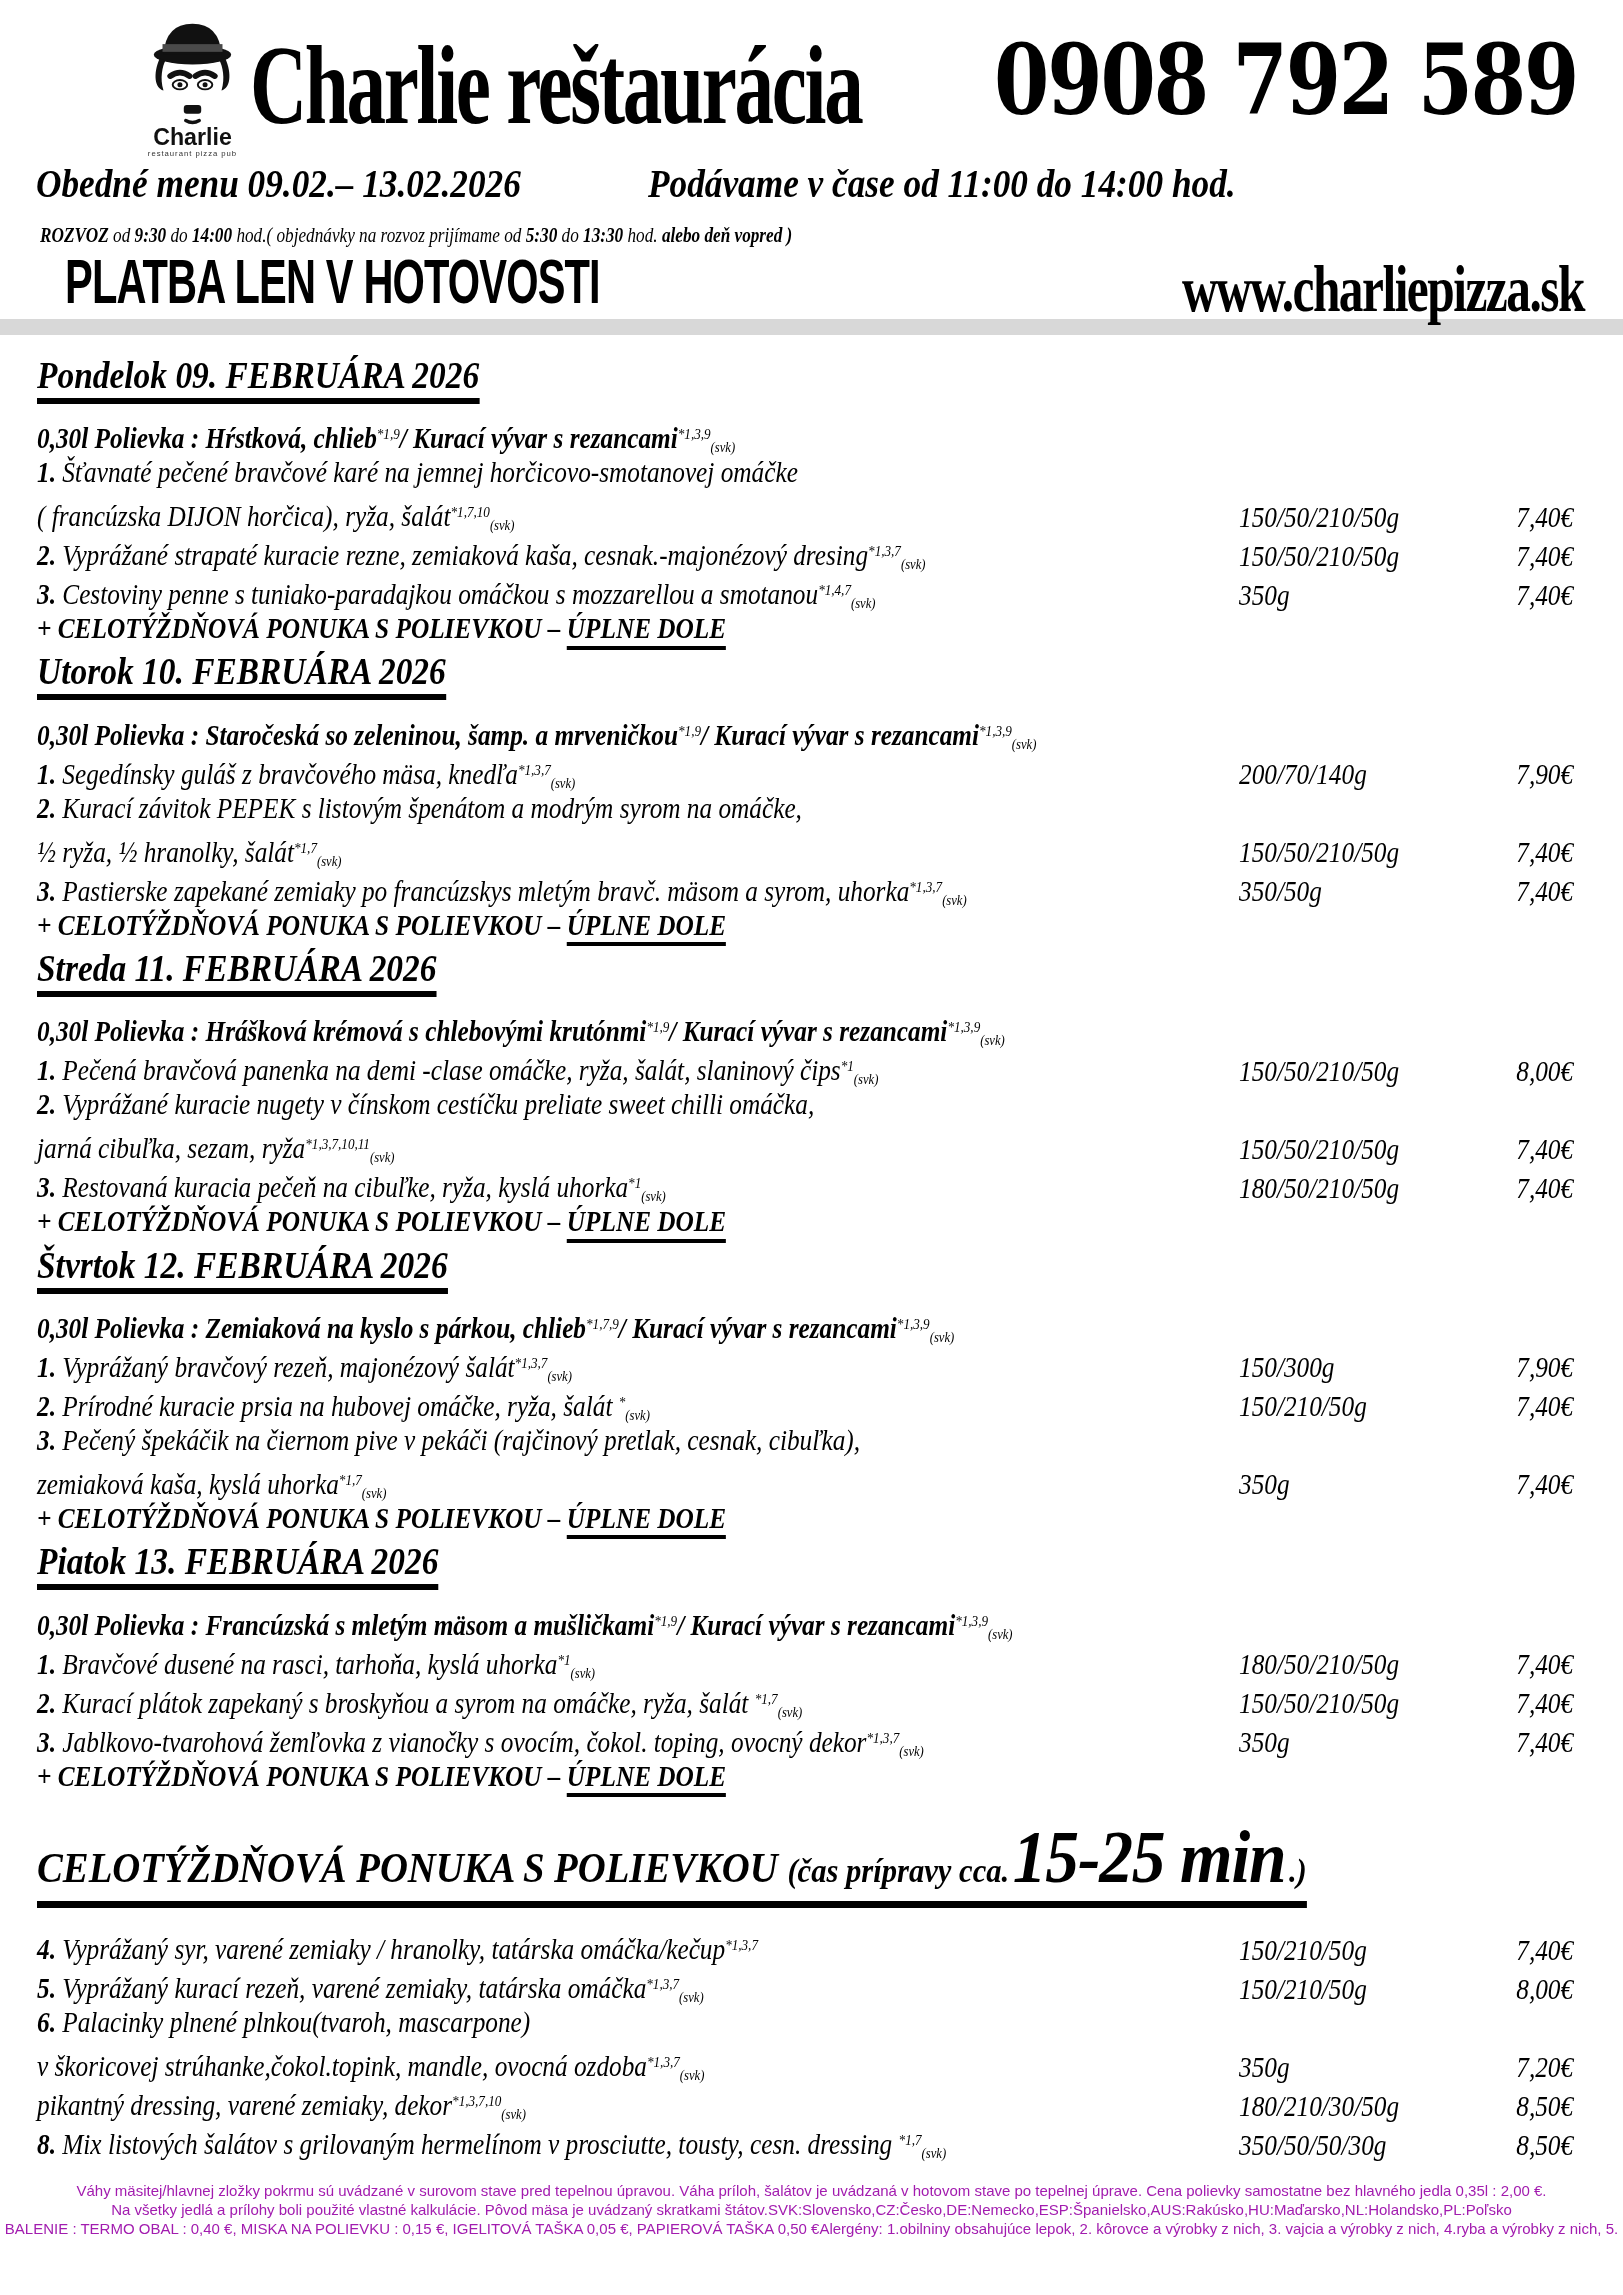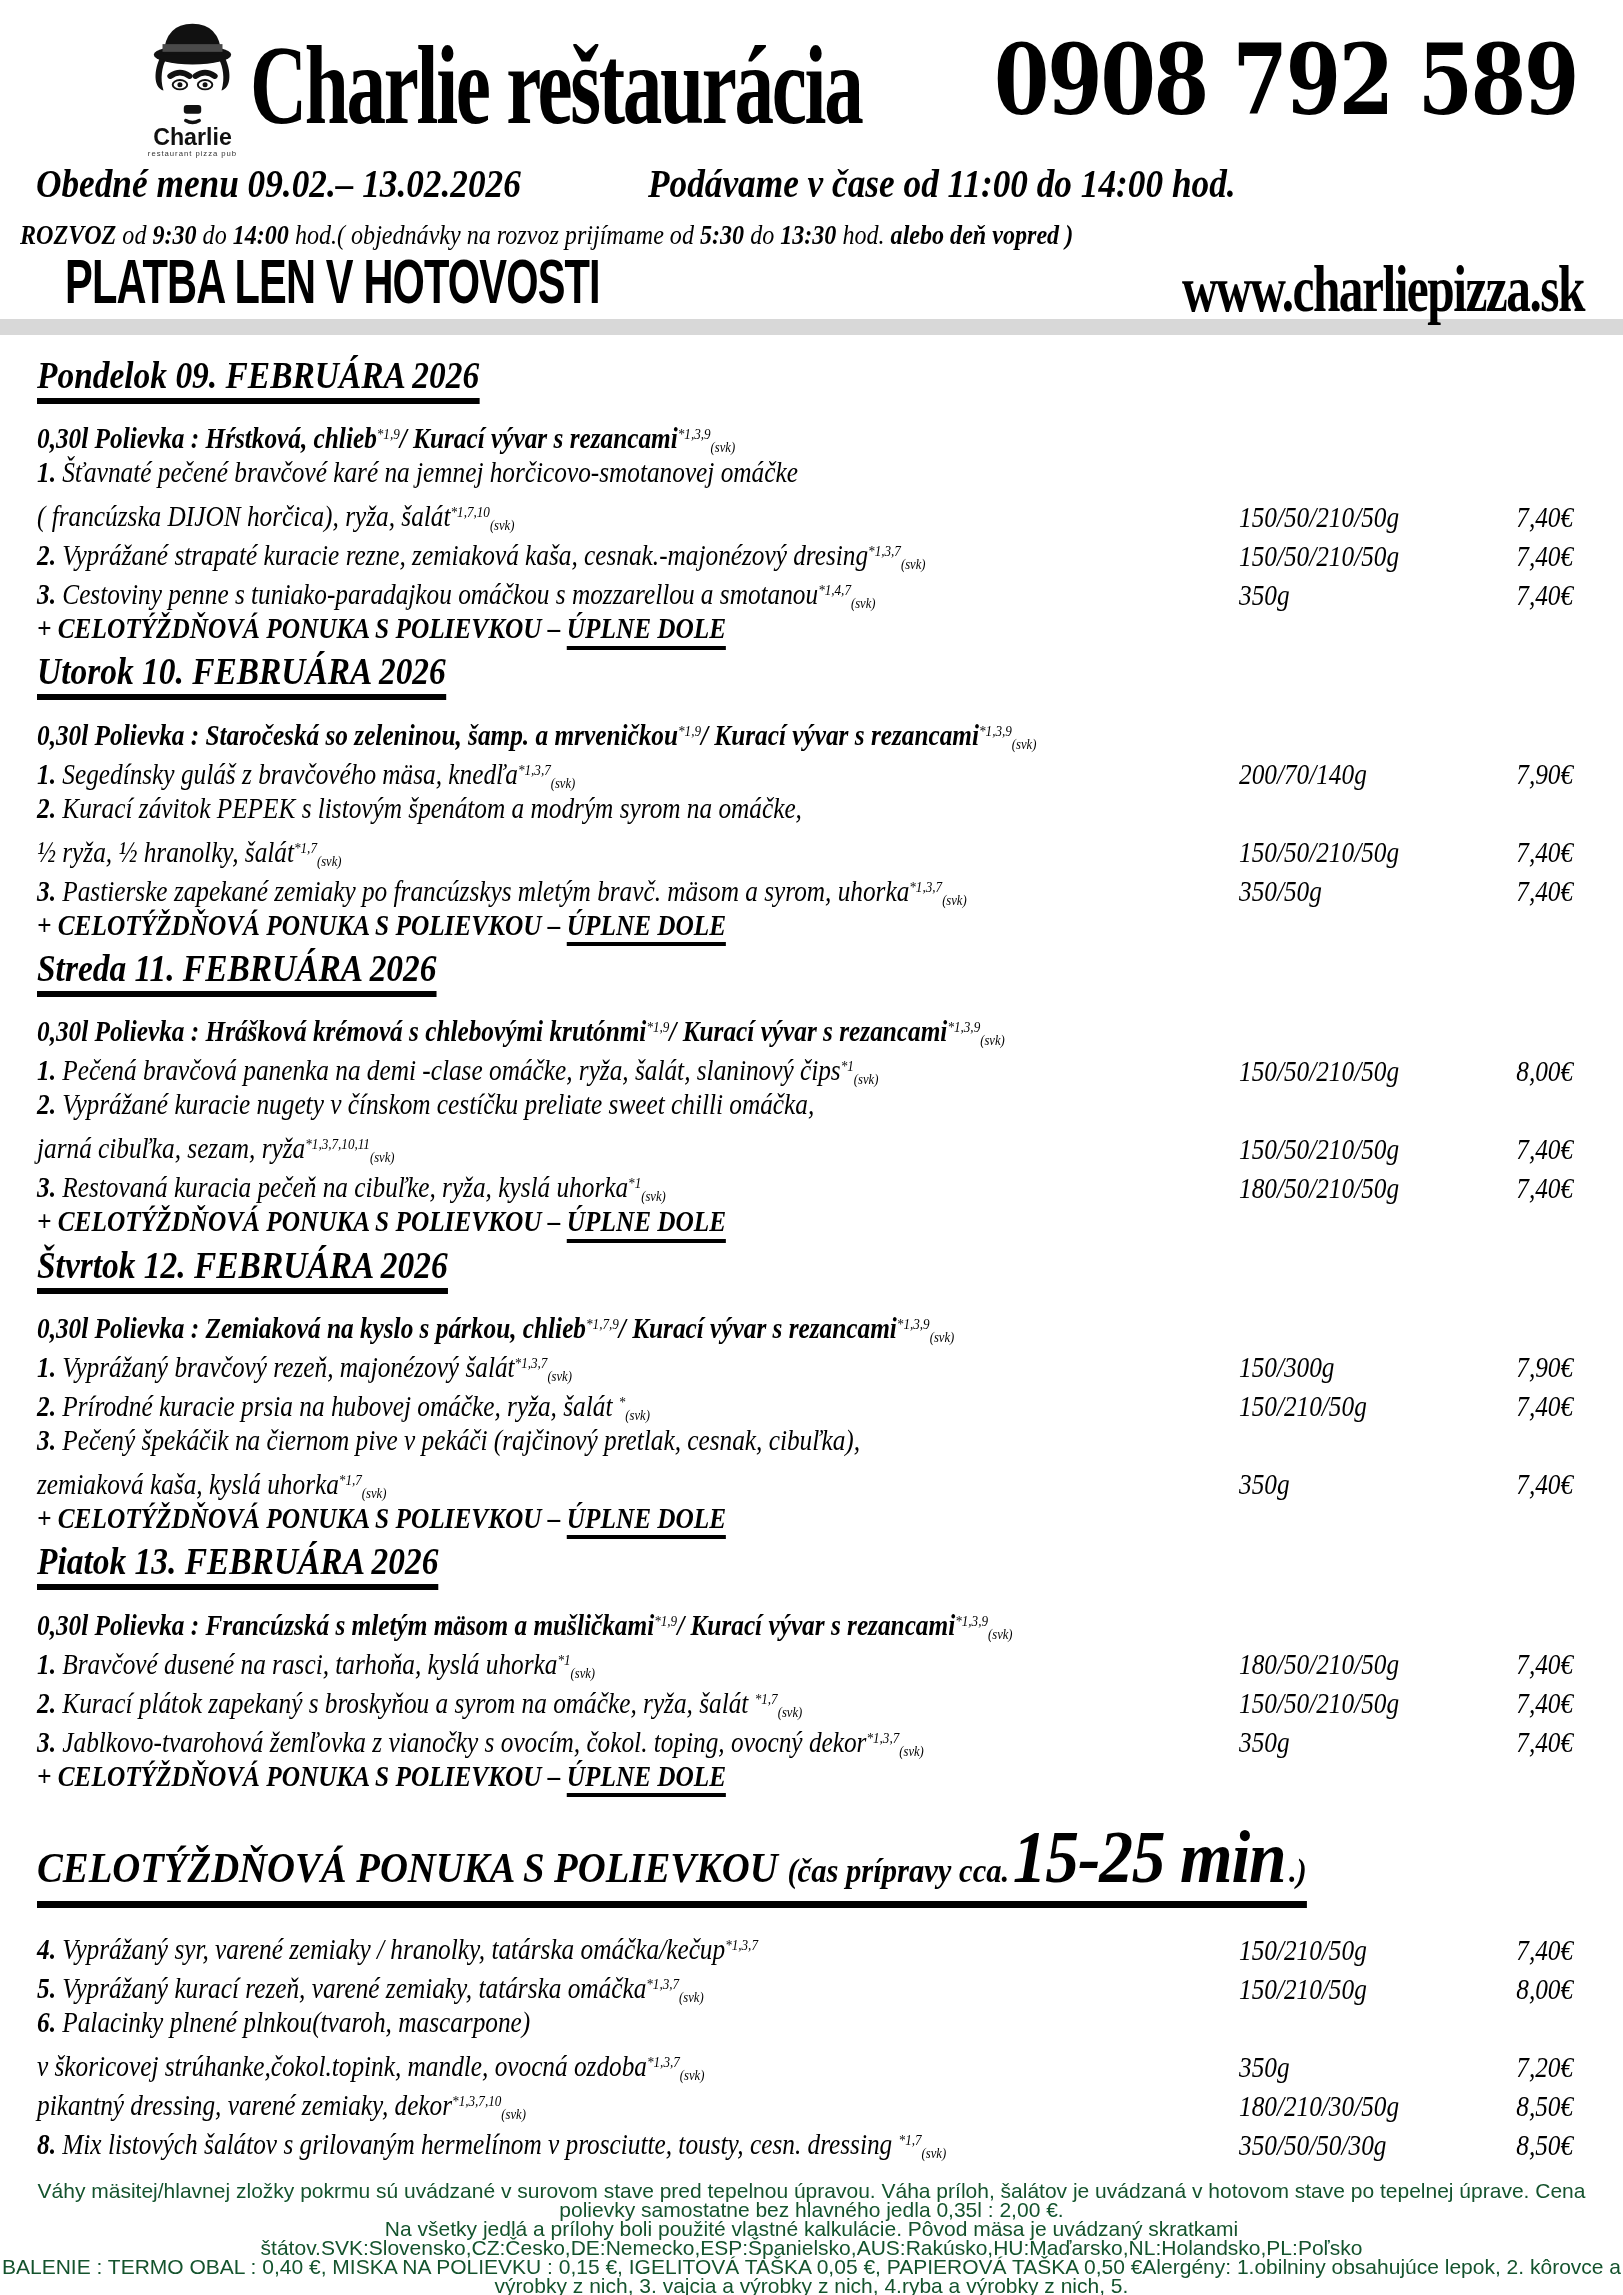--- a/index.html
+++ b/index.html
@@ -23,22 +23,22 @@
     position:absolute; right:46px; top:27.5px; font-family:"DejaVu Serif", serif;
     font-weight:700; font-size:97px; line-height:105px; letter-spacing:-2.6px;
     transform:scaleX(0.82); transform-origin:100% 0; white-space:nowrap;
   }
   .period-row {
     position:absolute; left:36px; top:162px; display:flex; gap:48px;
     font-size:41px; line-height:43px; font-style:italic; font-weight:700; white-space:nowrap;
   }
   .period-row .condense { transform:scaleX(0.86); }
   .delivery-row {
-    position:absolute; left:20px; top:220px;
-    font-size:28px; line-height:30px; font-style:italic; white-space:nowrap;
+    position:absolute; left:40px; top:220px;
+    font-size:20px; line-height:30px; font-style:italic; white-space:nowrap;
   }
   .payment {
     position:absolute; left:65px; top:250px; font-family:"Liberation Sans", sans-serif;
     font-weight:700; font-size:63px; line-height:63px; letter-spacing:-1.3px;
     transform:scaleX(0.66); transform-origin:0 0; white-space:nowrap;
   }
   .website {
     position:absolute; right:39px; top:257px; font-family:"Liberation Serif", serif;
     font-weight:700; font-size:65px; line-height:65px; letter-spacing:-2px;
     transform:scaleX(0.76); transform-origin:100% 0; white-space:nowrap;
@@ -74,21 +74,21 @@
     transform:scaleX(0.9); transform-origin:0 100%; white-space:nowrap;
   }
   .wt-main  { font-size:43px;  font-weight:700; font-style:italic; }
   .wt-paren { font-size:34px;  font-weight:700; font-style:italic; }
   .wt-big   { font-size:75px; font-weight:700; font-style:italic; letter-spacing:-1.3px; }
   .wt-close { font-size:34px;  font-weight:700; font-style:italic; }
   .weekly-rows { margin-top:17px; }
   
   .fine-print {
     margin-top:22px; text-align:center; font-family:"Liberation Sans", sans-serif;
-    font-style:normal; font-size:21px; line-height:19px; color:#14532d;
+    font-style:normal; font-size:15px; line-height:19px; color:#a21caf;
   }
 </style>
 </head>
 <body>
 
 <div class="page">
 
   <header class="header">
     <div class="logo">
       <svg viewBox="0 0 120 152" aria-hidden="true">

